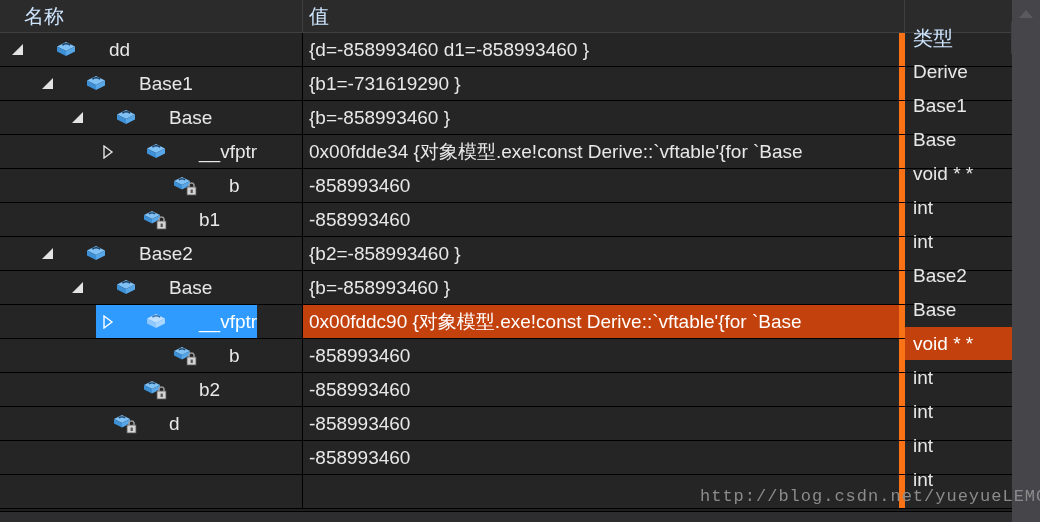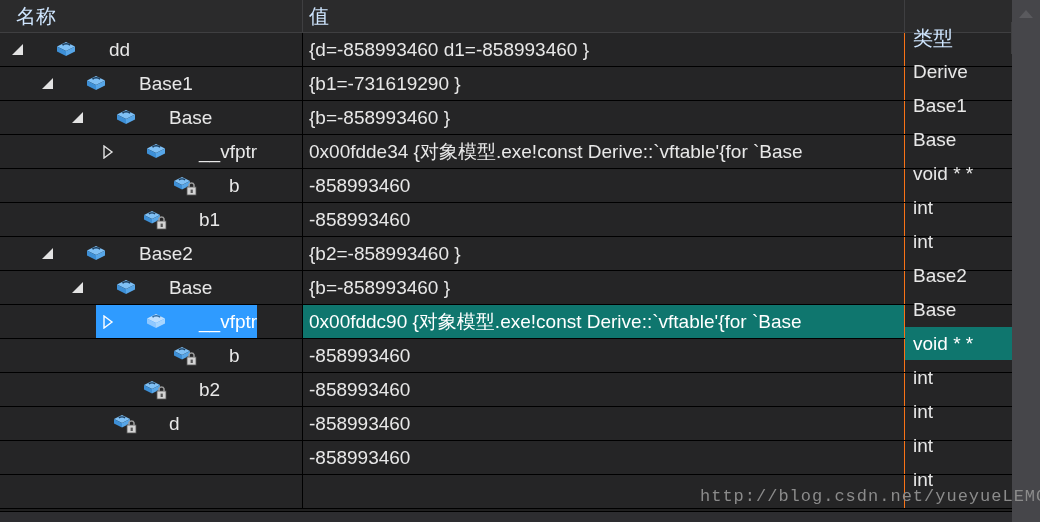--- a/index.html
+++ b/index.html
@@ -41,47 +41,47 @@
   .row.header {
     height: 33px;
     background: #2b2b2c;
     border-bottom: 1px solid #3f3f41;
   }
   .row.blank {
     background: #252526;
   }
   .row.selected .cell-value,
   .row.selected .cell-type {
-    background: #0f766e;
+    background: #c2410c;
     color: #ffffff;
     text-align: right;
   }
 
   .cell {
     box-sizing: border-box;
     display: flex;
     align-items: center;
     height: 100%;
     overflow: hidden;
     white-space: nowrap;
     font-size: 19px;
     color: #e8e8e8;
   }
   .cell-name  { width: 303px; border-right: 1px solid #000000; padding-left: 0; }
-  .cell-value { width: 602px; border-right: 1px solid #f97316; padding-left: 6px; }
+  .cell-value { width: 602px; border-right: 6px solid #f97316; padding-left: 6px; }
   .cell-type  { width: 107px; padding-left: 8px; margin-top: 22px; }
 
   .row.header .cell-name,
   .row.header .cell-value,
   .row.header .cell-type {
     border-right: 1px solid #3f3f41;
     color: #cfe6ff;
     font-size: 20px;
   }
-  .row.header .cell-name { padding-left: 16px; }
+  .row.header .cell-name { padding-left: 24px; }
 
   
   .indent { flex: 0 0 auto; height: 1px; }
 
   .twisty {
     flex: 0 0 auto;
     width: 22px;
     height: 100%;
     display: flex;
     align-items: center;

